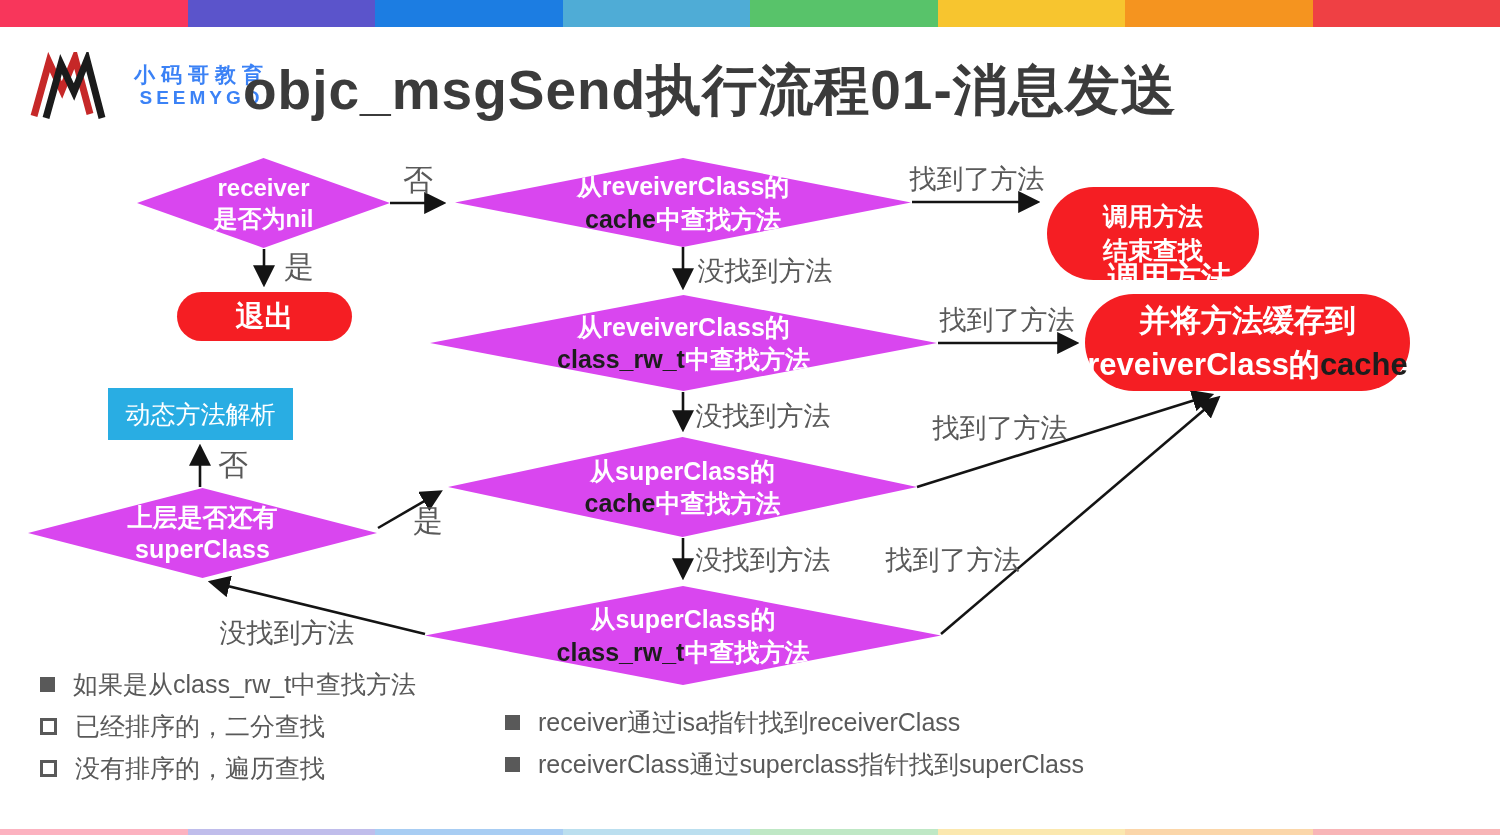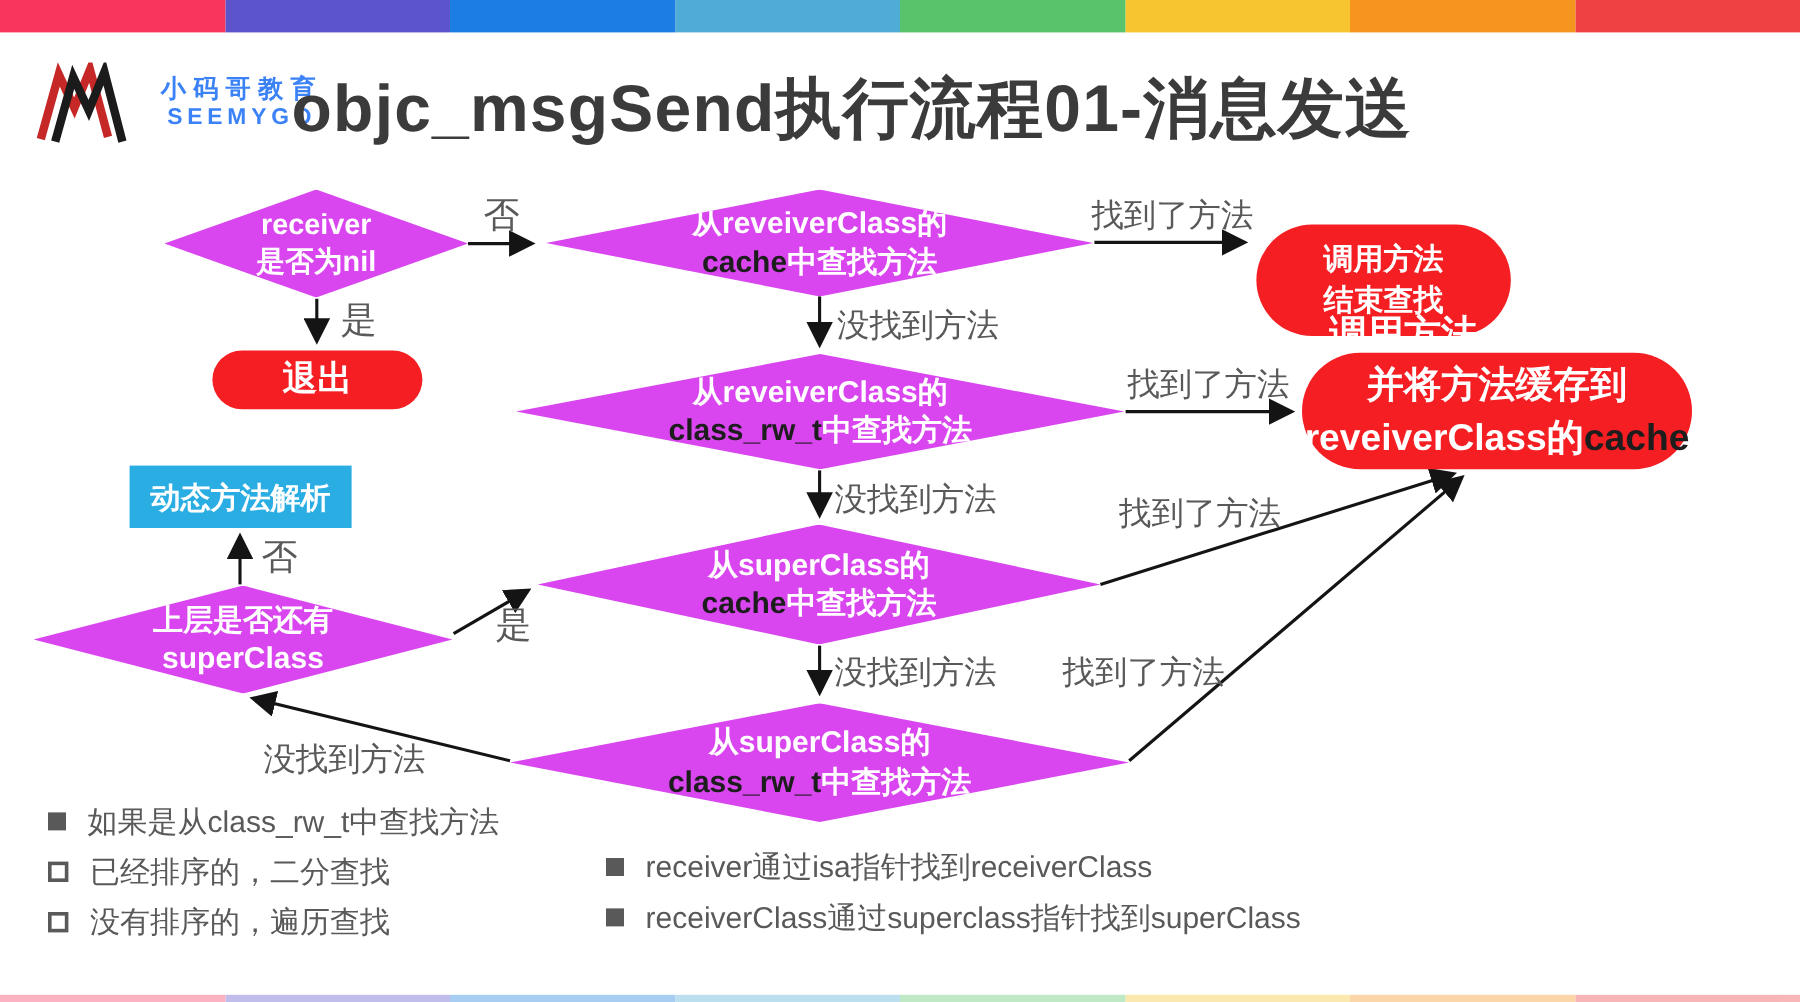--- a/index.html
+++ b/index.html
@@ -28,21 +28,21 @@
     clip-path:polygon(50% 0,100% 50%,50% 100%,0 50%);
     display:flex;flex-direction:column;align-items:center;justify-content:center;
     color:#fff;font-weight:700;text-align:center;line-height:1.3;
   }
   .term{color:#1d1d1d;}
   .pill{
     position:absolute;background:#F51E23;color:#fff;font-weight:700;text-align:center;
     display:flex;flex-direction:column;align-items:center;justify-content:center;line-height:1.35;
   }
   .bluebox{
-    position:absolute;background:#29ADE3;color:#fff;font-weight:700;
+    position:absolute;background:#29ADE3;color:#fff;font-weight:400;
     display:flex;align-items:center;justify-content:center;
   }
   #d1{left:137px;top:158px;width:253px;height:90px;font-size:24px;}
   #d2{left:455px;top:158px;width:456px;height:89px;font-size:25px;}
   #d3{left:430px;top:295px;width:507px;height:96px;font-size:25px;}
   #d4{left:448px;top:437px;width:469px;height:100px;font-size:25px;}
   #d5{left:425px;top:586px;width:516px;height:99px;font-size:25px;}
   #d6{left:28px;top:488px;width:349px;height:90px;font-size:25px;}
   #pill1{left:1047px;top:155px;width:212px;height:93px;border-radius:47px;font-size:25px;margin-top:32px;}
   #pill2{left:1085px;top:294px;width:325px;height:97px;border-radius:49px;font-size:31px;line-height:1.4;}

